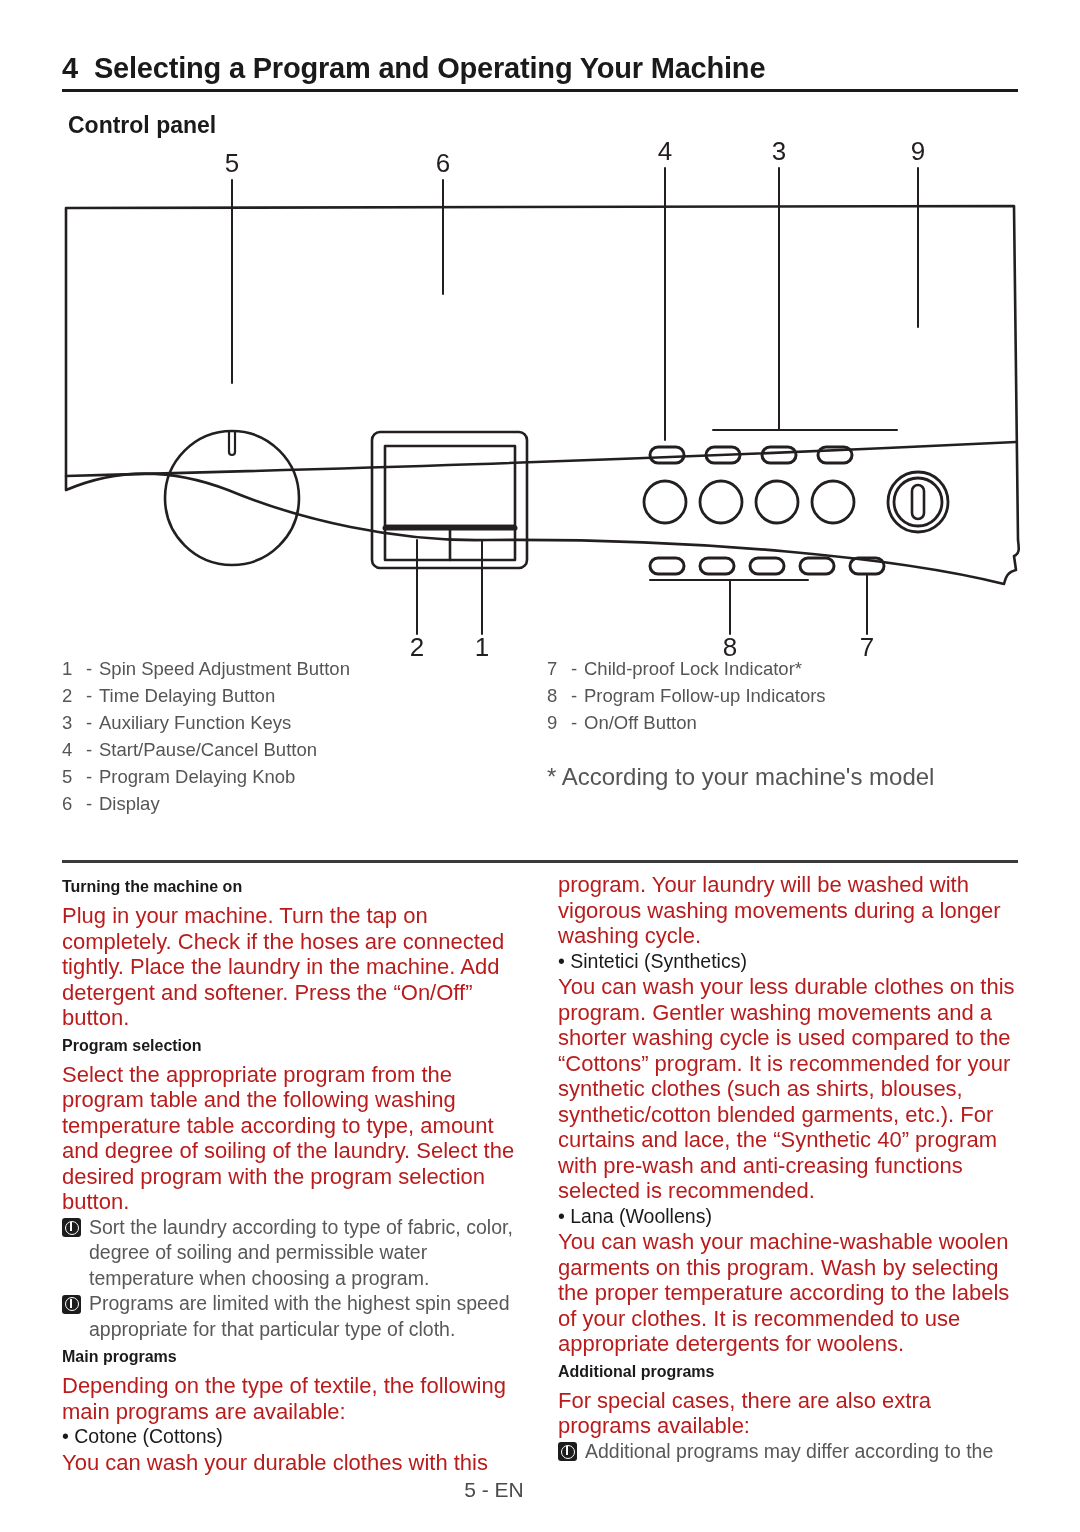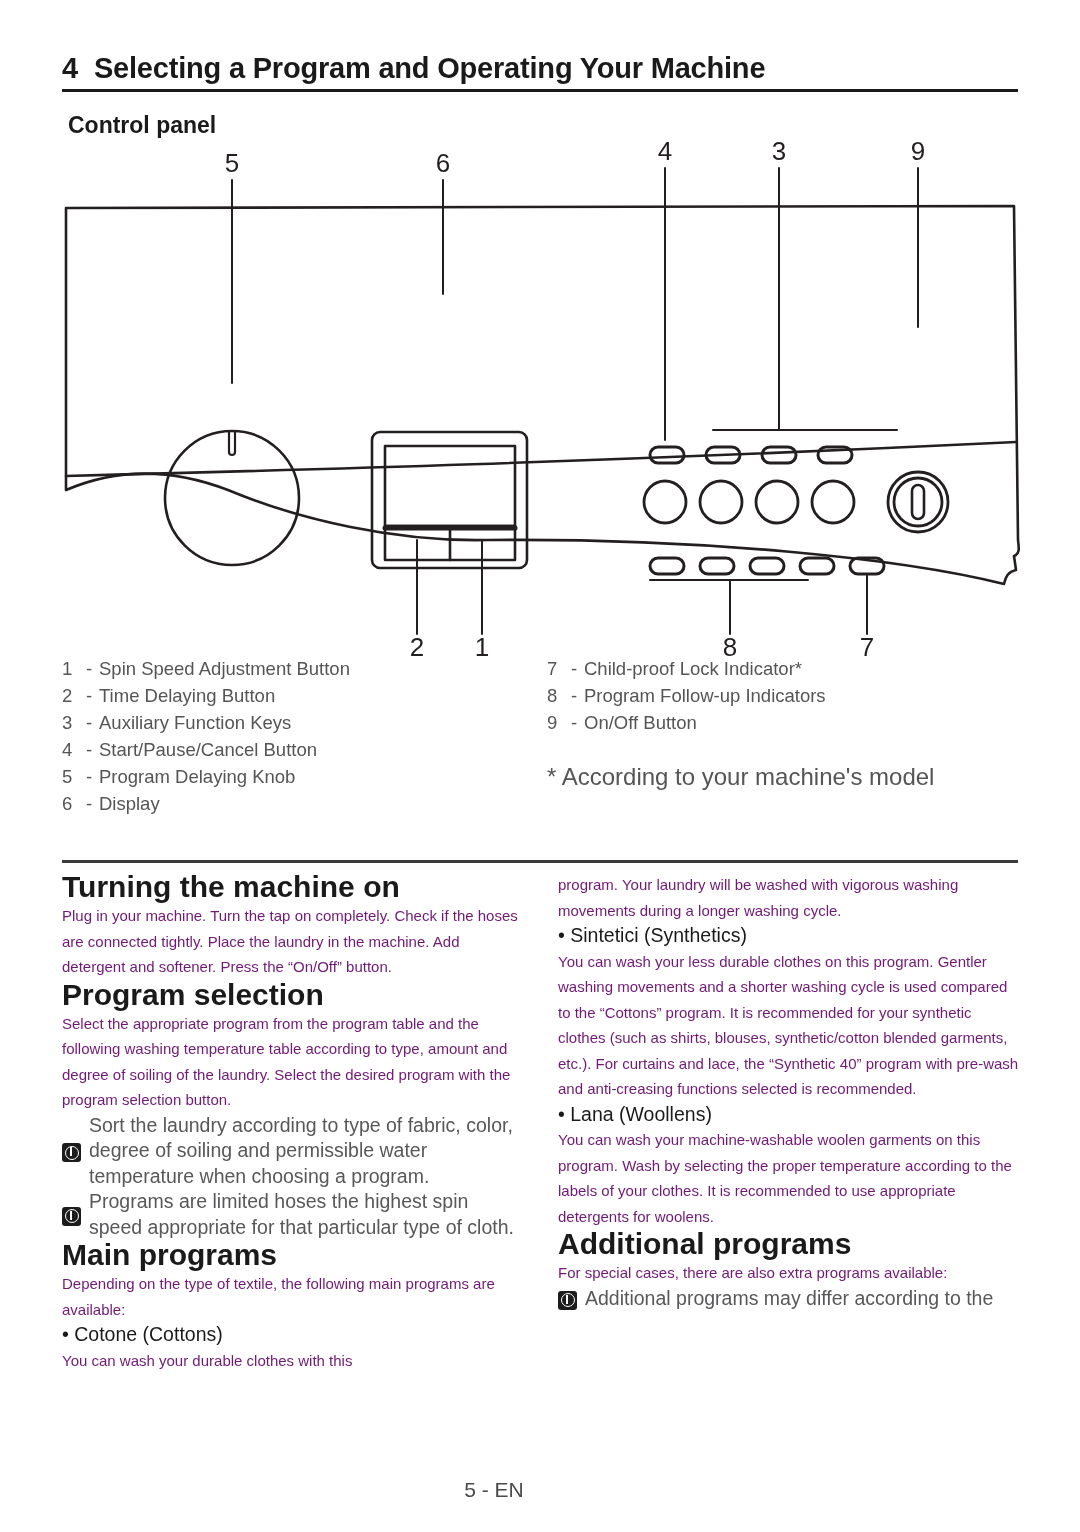--- a/index.html
+++ b/index.html
@@ -115,46 +115,46 @@
   }
   .col {
     position: absolute;
     top: 0;
     width: 464px;
   }
   .col.left  { left: 0; }
   .col.right { left: 496px; }
 
   h2.sec {
-    font-size: 30px;
+    font-size: 16px;
     font-weight: bold;
     color: #1a1a1a;
     margin: 0 0 1px 0;
     line-height: 30px;
   }
   h2.sec.spaced { }
 
   p.body {
-    font-size: 15px;
+    font-size: 22px;
     line-height: 25.5px;
-    color: #701a75;
+    color: #b91c1c;
     margin: 0;
   }
 
   .bullet-head {
     font-size: 19.5px;
     line-height: 25.5px;
     font-weight: normal;
     color: #1a1a1a;
     margin: 0;
   }
 
   .note {
     display: flex;
-    align-items: center;
+    align-items: flex-start;
     margin: 0;
   }
   .note .txt {
     font-size: 19.5px;
     line-height: 25.5px;
     color: #58585a;
     margin-left: 8px;
     flex: 1;
   }
   .info-icon {
@@ -358,21 +358,21 @@
       <h2 class="sec spaced">Program selection</h2>
       <p class="body">Select the appropriate program from the program table and the following washing temperature table according to type, amount and degree of soiling of the laundry. Select the desired program with the program selection button.</p>
 
       <div class="note">
         <span class="info-icon"></span>
         <span class="txt">Sort the laundry according to type of fabric, color, degree of soiling and permissible water temperature when choosing a program.</span>
       </div>
 
       <div class="note">
         <span class="info-icon"></span>
-        <span class="txt">Programs are limited hoses the highest spin speed appropriate for that particular type of cloth.</span>
+        <span class="txt">Programs are limited with the highest spin speed appropriate for that particular type of cloth.</span>
       </div>
 
       <h2 class="sec spaced">Main programs</h2>
       <p class="body">Depending on the type of textile, the following main programs are available:</p>
       <p class="bullet-head">• Cotone (Cottons)</p>
       <p class="body">You can wash your durable clothes with this</p>
 
     </div>
 
     <div class="col right">

